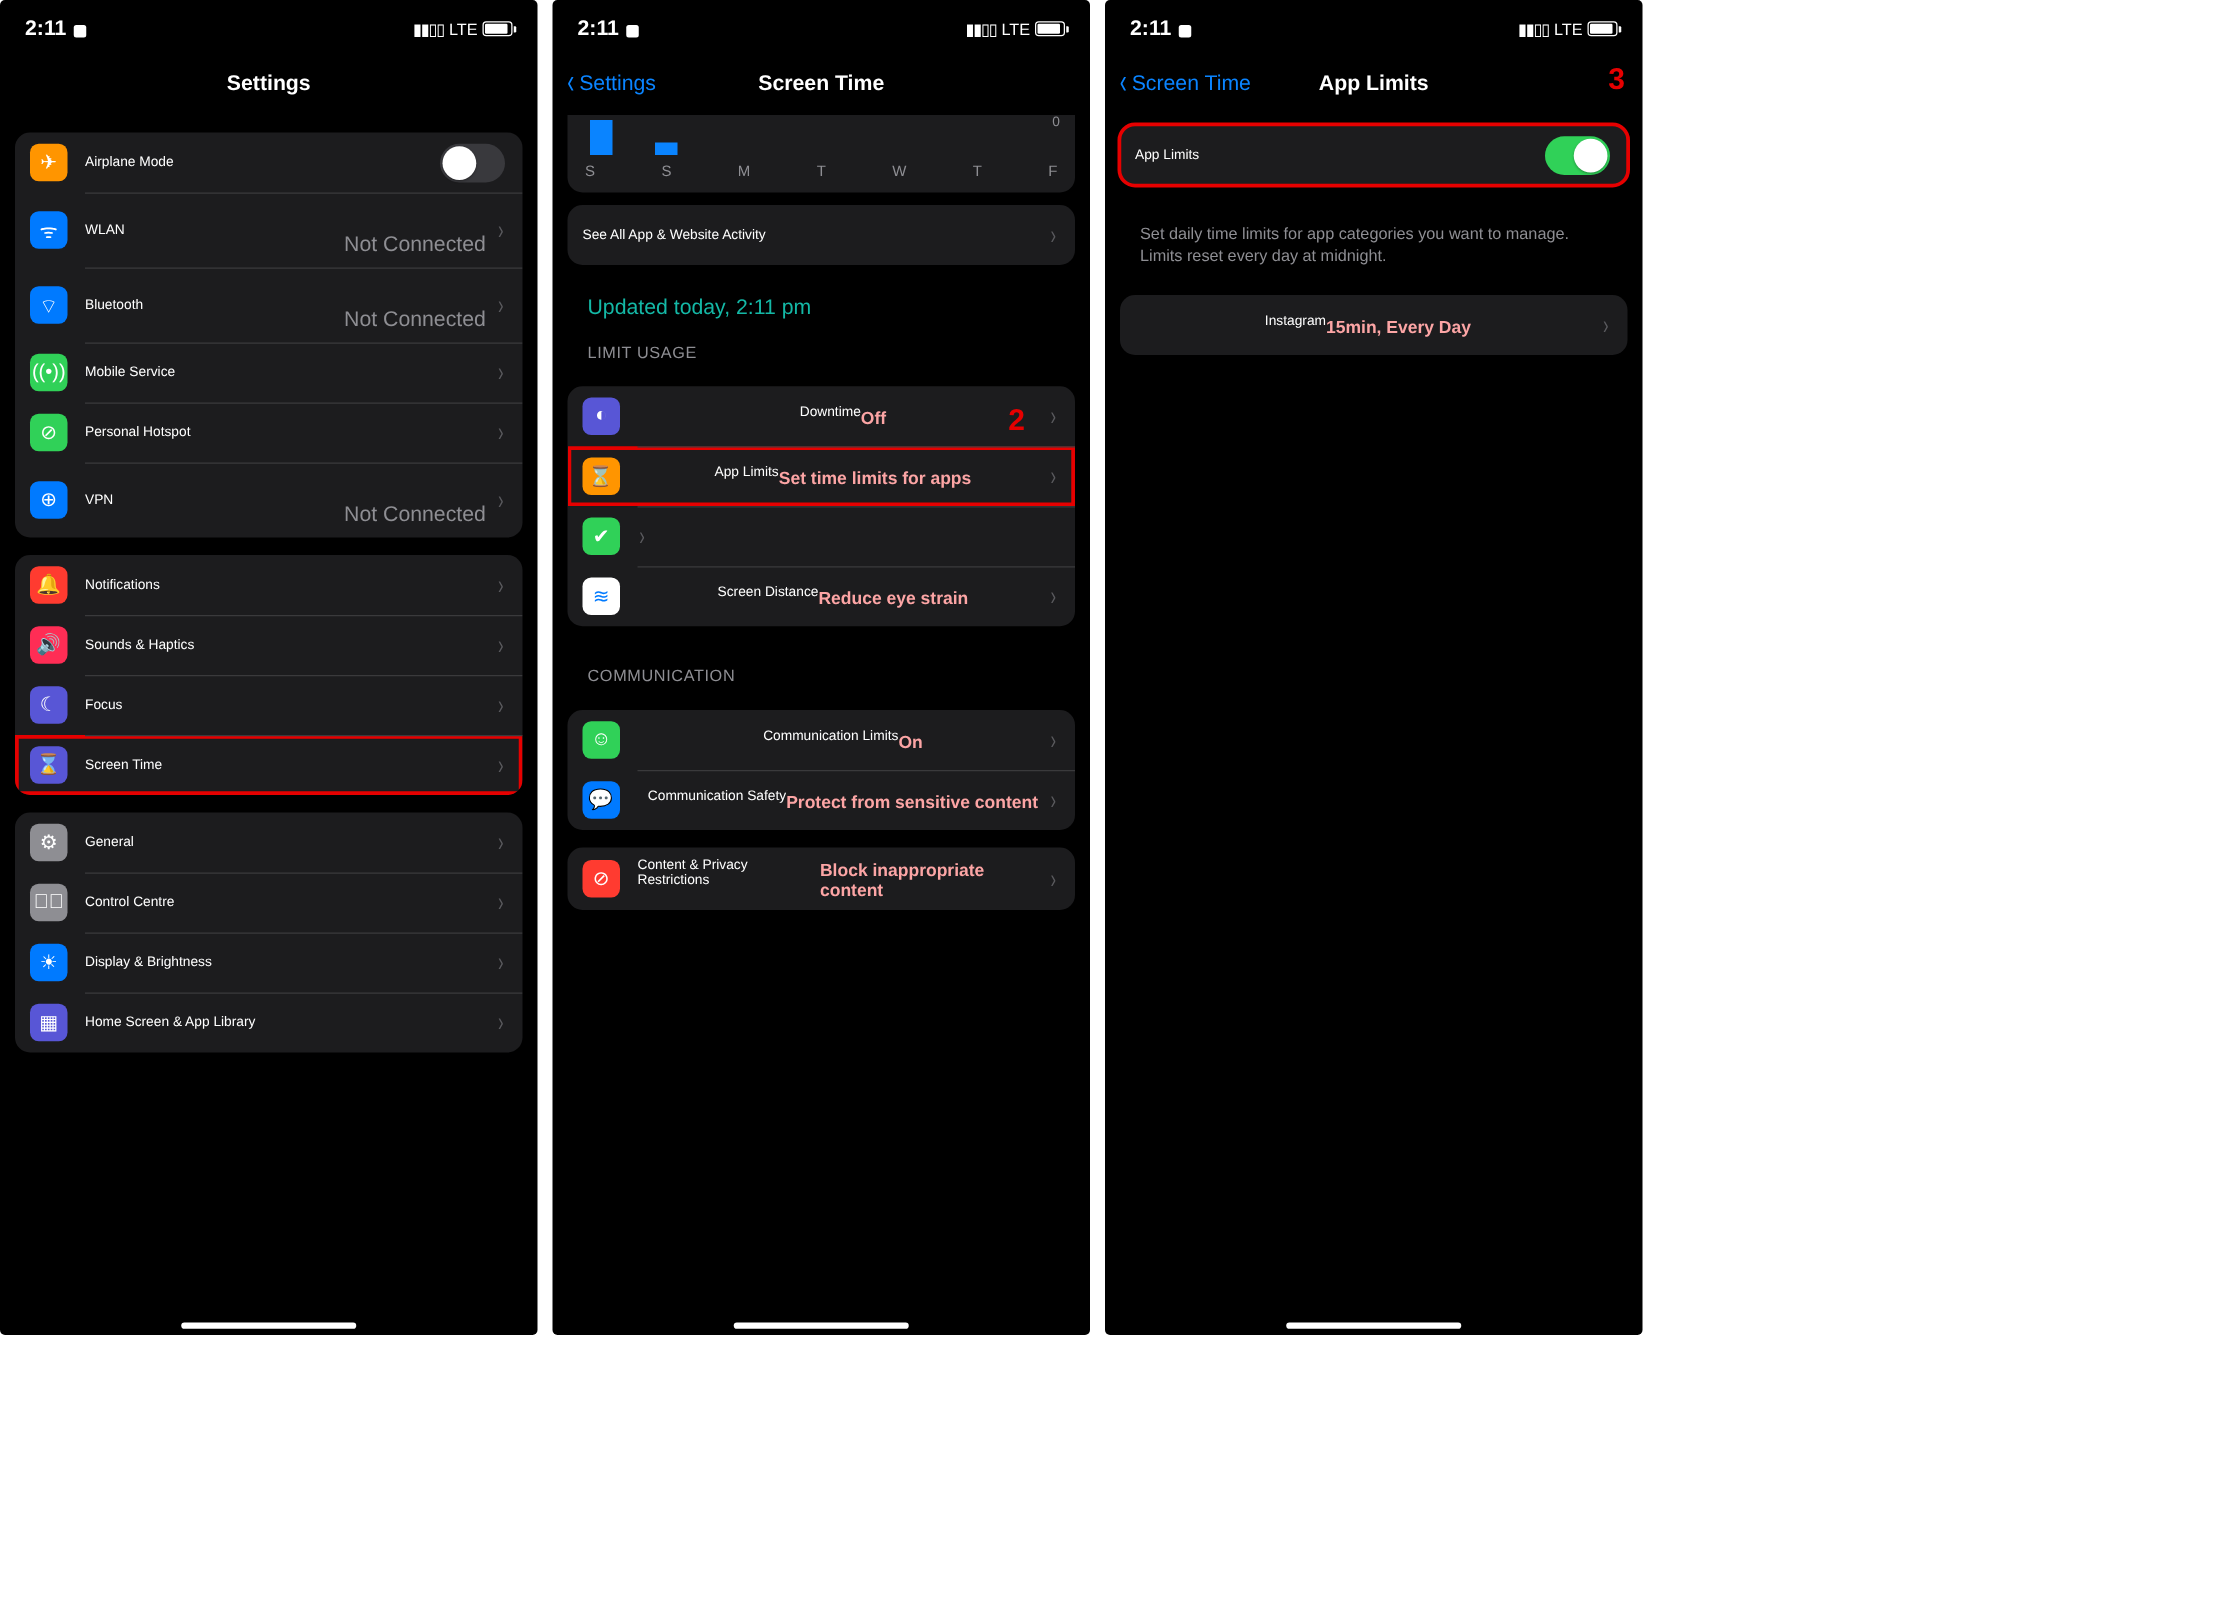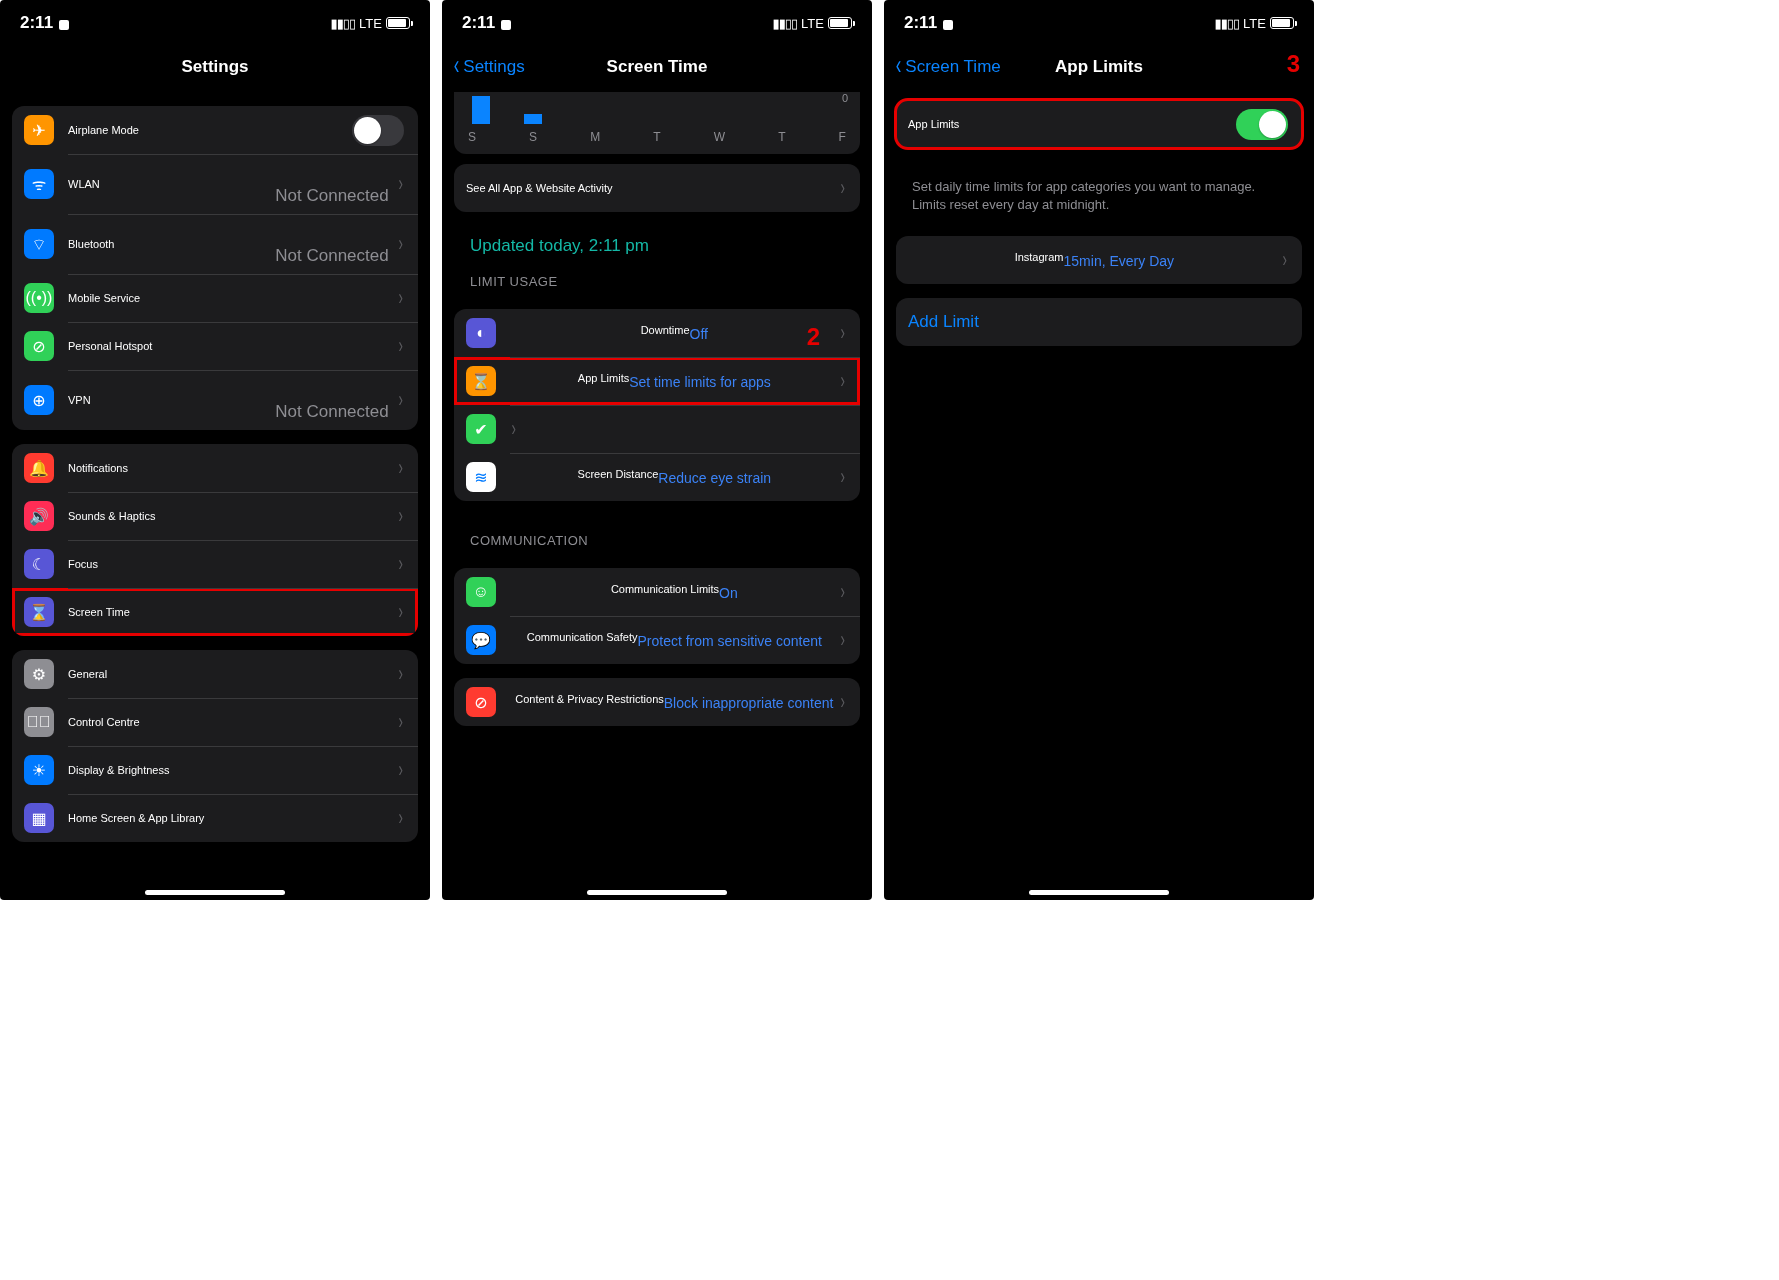--- a/index.html
+++ b/index.html
@@ -5,21 +5,21 @@
   * { margin: 0; padding: 0; box-sizing: border-box; }
   body {
     background: #fff;
     font-family: -apple-system, "SF Pro Text", "Helvetica Neue", Arial, sans-serif;
     display: flex;
     gap: 12px;
     padding: 0;
   }
   .phone {
     width: 430px;
-    height: 900px;
+    height: 1068px;
     background: #000;
     position: relative;
     overflow: hidden;
     border-radius: 4px;
   }
   .status-bar {
     display: flex;
     justify-content: space-between;
     align-items: center;
     padding: 8px 20px 4px 20px;
@@ -74,21 +74,21 @@
     content:""; position:absolute; top:0; left:56px; right:0;
     border-top:0.5px solid #3a3a3c;
   }
   .icon-box {
     width: 30px; height: 30px; border-radius: 7px;
     display:flex; align-items:center; justify-content:center;
     margin-right: 14px; flex-shrink:0;
     font-size: 16px; color:#fff;
   }
   .row-label { color:#fff; font-size:11px; flex: 0 1 auto; }
-  .row-sub   { color:#3b82f6; font-size:14px; margin-top:2px;}
+  .row-sub   { color:#fca5a5; font-size:14px; margin-top:2px;font-weight:bold;}
   .row-stack { display:flex; flex-direction:row; flex:1 1 auto; justify-content:center;}
   .row-value { color:#8e8e93; font-size:17px; margin-left:auto; margin-right:8px;margin-top:24px;}
   .chevron { color:#5a5a5e; font-size: 22px; line-height:0; transform: scaleX(0.6);}
   .toggle {
     width: 52px; height: 31px; border-radius: 31px;
     background:#39393d; position:relative; margin-left:auto;
   }
   .toggle.on { background:#30d158; }
   .knob {
     width:27px; height:27px; border-radius:50%; background:#fff;
@@ -439,20 +439,15 @@
     <div class="group" style="margin-top:22px">
       <div class="row no-icon">
         <div class="row-stack">
           <span class="row-label">Instagram</span>
           <span class="row-sub">15min, Every Day</span>
         </div>
         <span class="chevron">›</span>
       </div>
     </div>
 
-    <div class="group">
-      <div class="row no-icon">
-        <span class="add-limit">Add Limit</span>
-      </div>
-    </div>
   </div>
   <div class="home-indicator"></div>
 </div>
 
 </body></html>

